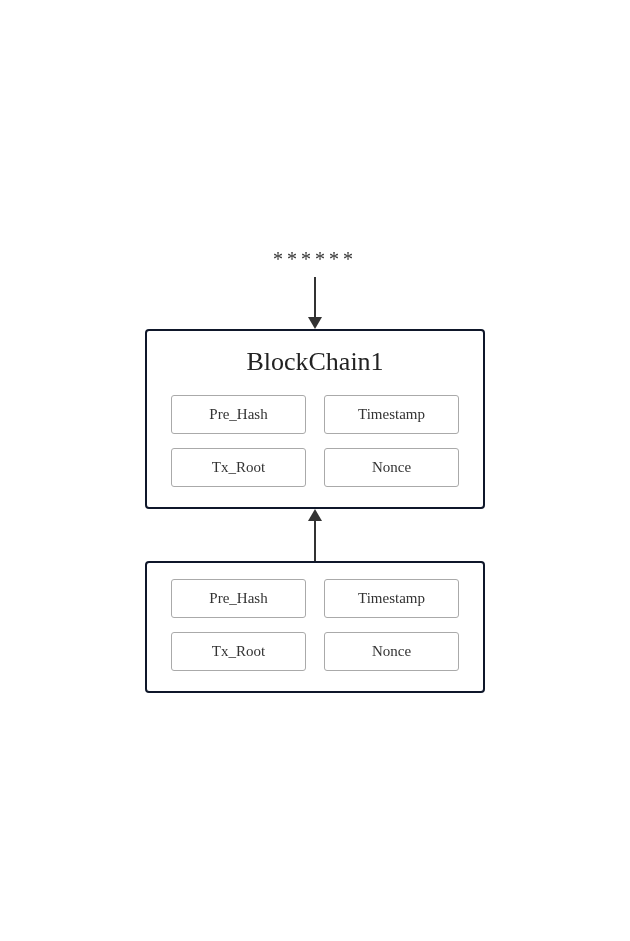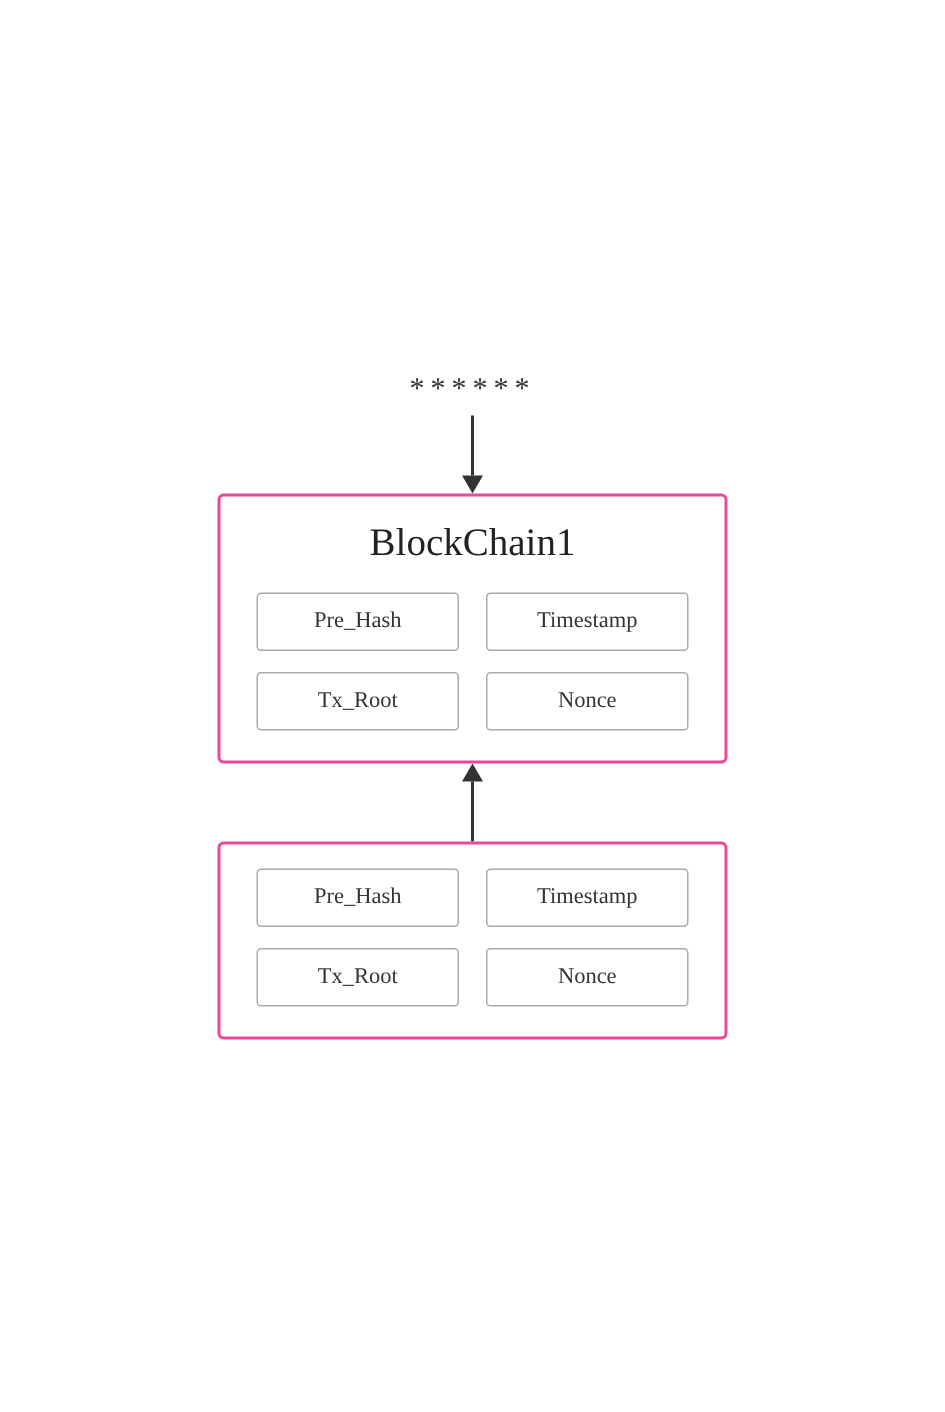--- a/index.html
+++ b/index.html
@@ -50,21 +50,21 @@
     .arrow-head-down {
       width: 0;
       height: 0;
       border-left: 7px solid transparent;
       border-right: 7px solid transparent;
       border-top: 12px solid #333;
     }
 
     
     .blockchain-block {
-      border: 2px solid #ec4899;
+      border: 2px solid #0f172a;
       border-radius: 4px;
       padding: 16px 24px 20px 24px;
       width: 340px;
       background: #fff;
     }
 
     .block-title {
       font-size: 26px;
       font-weight: 400;
       text-align: center;

